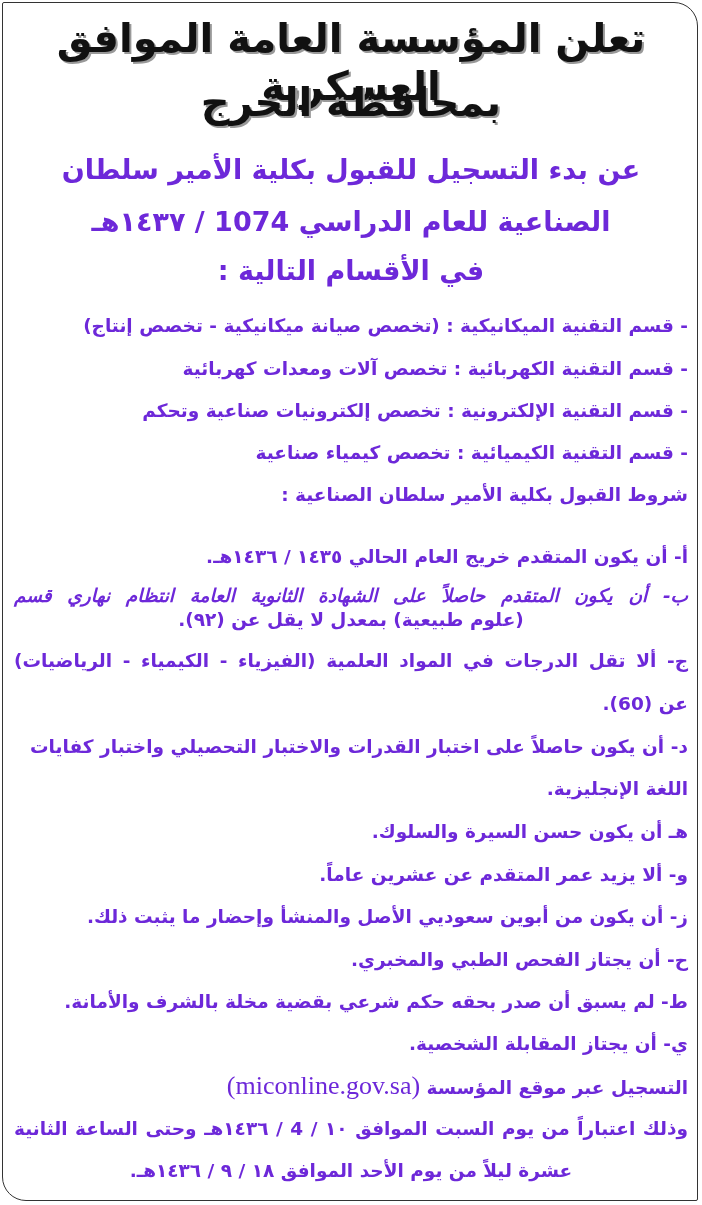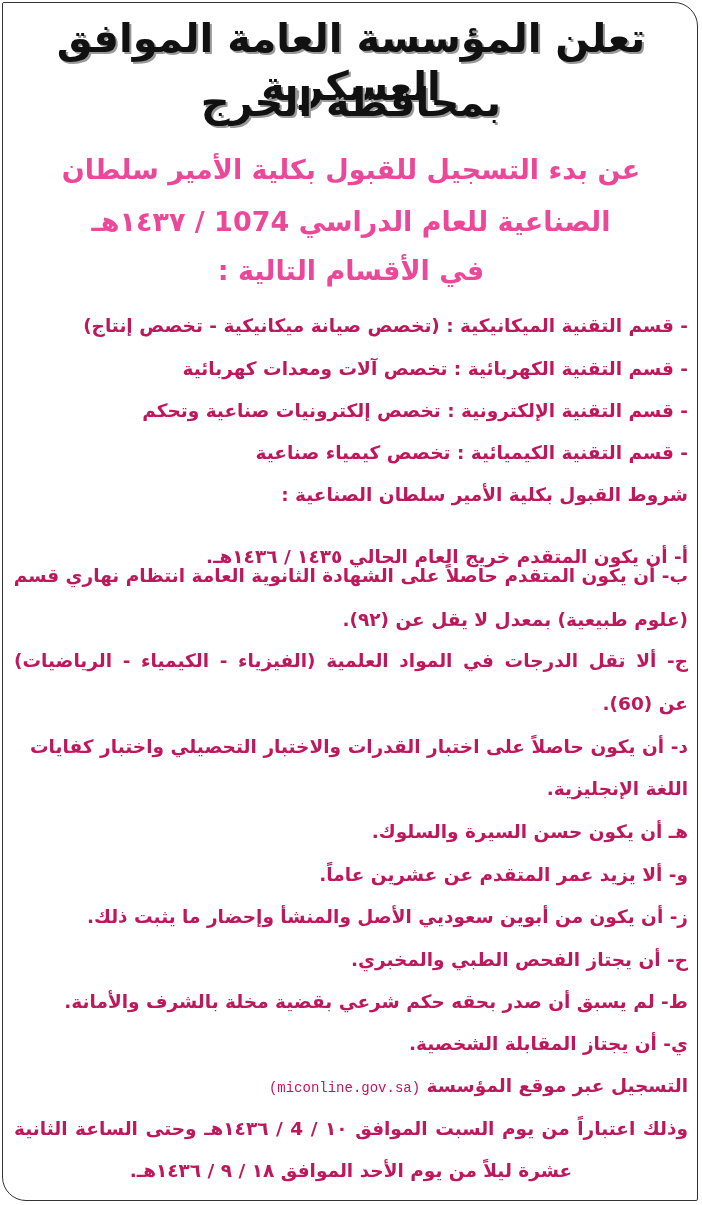--- a/index.html
+++ b/index.html
@@ -45,44 +45,44 @@
     }
     .title-1 { position: absolute; left: 0; right: 0; top: 14px; }
     .title-2 { position: absolute; left: 0; right: 0; top: 78px; }
     .subtitle {
       position: absolute;
       left: 0; right: 0;
       text-align: center;
       font-weight: bold;
       font-size: 27px;
       line-height: 34px;
-      color: #ec4899;
+      color: #6d28d9;
     }
     .sub-1 { top: 153px; }
     .sub-2 { top: 205px; }
     .sub-3 { top: 254px; }
     .line {
       position: absolute;
       left: 0;
       right: 0;
       text-align: right;
       font-weight: bold;
       font-size: 18.5px;
       line-height: 28px;
       white-space: nowrap;
-      color: #be185d;
+      color: #6d28d9;
     }
     .line.justify {
       text-align: justify;
       text-align-last: justify;
     }
     .url {
-      font-family: Liberation Mono, monospace;
+      font-family: Liberation Serif, serif;
       font-weight: normal;
-      font-size: 14px;
+      font-size: 26px;
       direction: ltr;
       unicode-bidi: embed;
     }
   </style>
 </head>
 <body>
 
 <div class="ad-frame"></div>
 
 <div class="content">
@@ -93,22 +93,22 @@
   <div class="subtitle sub-2">الصناعية للعام الدراسي 1074 / ١٤٣٧هـ</div>
   <div class="subtitle sub-3">في الأقسام التالية :</div>
 
   <div class="line" style="top:312px;">- قسم التقنية الميكانيكية : (تخصص صيانة ميكانيكية - تخصص إنتاج)</div>
   <div class="line" style="top:355px;">- قسم التقنية الكهربائية : تخصص آلات ومعدات كهربائية</div>
   <div class="line" style="top:397px;">- قسم التقنية الإلكترونية : تخصص إلكترونيات صناعية وتحكم</div>
   <div class="line" style="top:439px;">- قسم التقنية الكيميائية : تخصص كيمياء صناعية</div>
 
   <div class="line" style="top:481px;">شروط القبول بكلية الأمير سلطان الصناعية :</div>
   <div class="line" style="top:523px;margin-top:20px;">أ- أن يكون المتقدم خريج العام الحالي ١٤٣٥ / ١٤٣٦هـ.</div>
-  <div class="line justify" style="top:562px;">ب- أن يكون المتقدم حاصلاً على الشهادة الثانوية العامة انتظام نهاري قسم</div>
-  <div class="line" style="top:606px;">(علوم طبيعية) بمعدل لا يقل عن (٩٢).</div>
+  <div class="line justify" style="top:582px;font-style:italic;">ب- أن يكون المتقدم حاصلاً على الشهادة الثانوية العامة انتظام نهاري قسم</div>
+  <div class="line" style="top:606px;text-align:center;">(علوم طبيعية) بمعدل لا يقل عن (٩٢).</div>
   <div class="line justify" style="top:647px;">ج- ألا تقل الدرجات في المواد العلمية (الفيزياء - الكيمياء - الرياضيات)</div>
   <div class="line" style="top:690px;">عن (60).</div>
   <div class="line justify" style="top:733px;margin-left:16px;">د- أن يكون حاصلاً على اختبار القدرات والاختبار التحصيلي واختبار كفايات</div>
   <div class="line" style="top:775px;">اللغة الإنجليزية.</div>
   <div class="line" style="top:818px;">هـ أن يكون حسن السيرة والسلوك.</div>
   <div class="line" style="top:861px;">و- ألا يزيد عمر المتقدم عن عشرين عاماً.</div>
   <div class="line" style="top:903px;">ز- أن يكون من أبوين سعوديي الأصل والمنشأ وإحضار ما يثبت ذلك.</div>
   <div class="line" style="top:946px;">ح- أن يجتاز الفحص الطبي والمخبري.</div>
   <div class="line" style="top:988px;">ط- لم يسبق أن صدر بحقه حكم شرعي بقضية مخلة بالشرف والأمانة.</div>
   <div class="line" style="top:1030px;">ي- أن يجتاز المقابلة الشخصية.</div>

